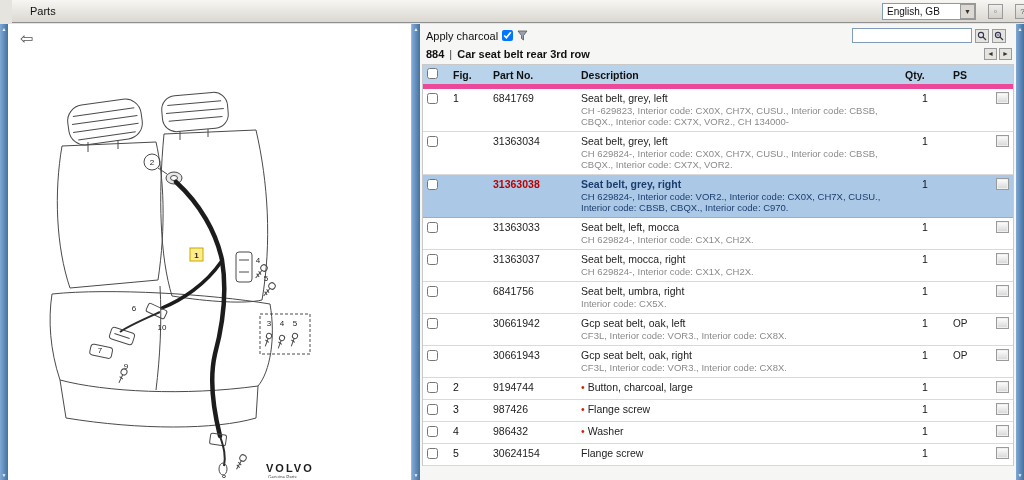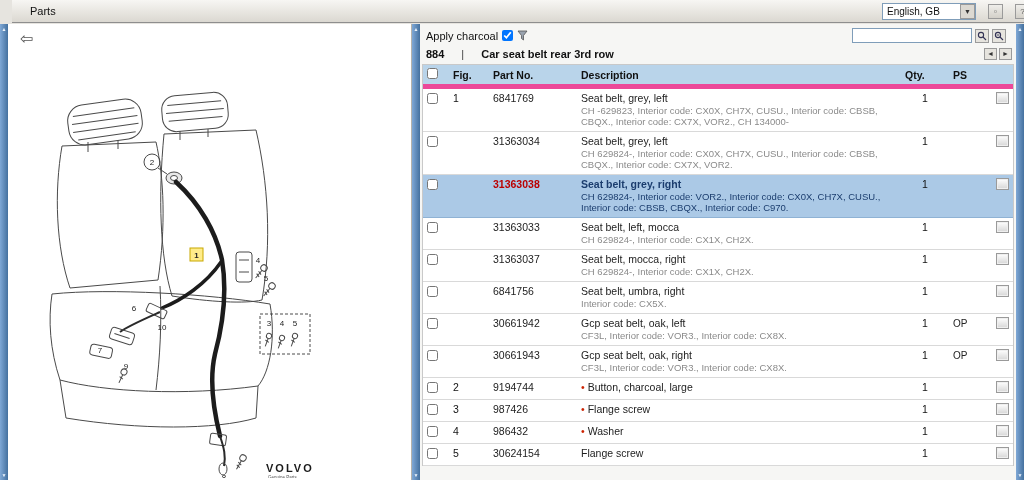--- a/index.html
+++ b/index.html
@@ -55,21 +55,21 @@
   svg.diagram .logo{ font-size:11px; font-weight:bold; letter-spacing:2px; fill:#1a1a1a; }
   svg.diagram .logo-sub{ font-size:4.5px; fill:#555; letter-spacing:0; }
   svg.diagram .logo-code{ font-size:6px; fill:#333; letter-spacing:0; }
   
   .right-panel{ flex:1; height:100%; background:#f6f6f4; position:relative; overflow:hidden; }
   .filter-row{ height:21px; display:flex; align-items:center; padding:2px 4px 0 6px; font-size:11px; gap:4px; }
   input[type=checkbox]{ width:11px; height:11px; margin:0; }
   .search-wrap{ margin-left:auto; display:flex; align-items:center; gap:3px; margin-right:6px; }
   input.search{ width:120px; height:15px; border:1px solid #7f9db9; font-size:10px; padding:0 3px; font-family:"Liberation Sans",sans-serif; }
   .mini-btn{ width:14px; height:14px; border:1px solid #9a9a9a; background:#e6e4de; display:flex; align-items:center; justify-content:center; }
-  .crumb-row{ height:17px; display:flex; align-items:center; padding:0 4px 0 6px; font-size:11px; font-weight:bold; gap:17px; }
+  .crumb-row{ height:17px; display:flex; align-items:center; padding:0 4px 0 6px; font-size:11px; font-weight:bold; gap:5px; }
   .crumb-sep{ font-weight:normal; color:#444; }
   .pager{ margin-left:auto; display:flex; gap:2px; }
   .pg-btn{ width:13px; height:12px; font-size:7px; line-height:10px; text-align:center; border:1px solid #9a9a9a; background:#e6e4de; color:#333; }
   
   .table-wrap{ margin:2px 2px 0 2px; background:#fff; border:1px solid #c9c9c9; border-bottom:none; }
   table{ width:100%; border-collapse:collapse; table-layout:fixed; font-size:10.5px; }
   col.c-cb{width:26px;} col.c-fig{width:40px;} col.c-part{width:88px;}
   col.c-qty{width:48px;} col.c-ps{width:64px;}
   thead th{
     background:#b9d4ea; font-weight:bold; text-align:left; padding:3px 4px;

